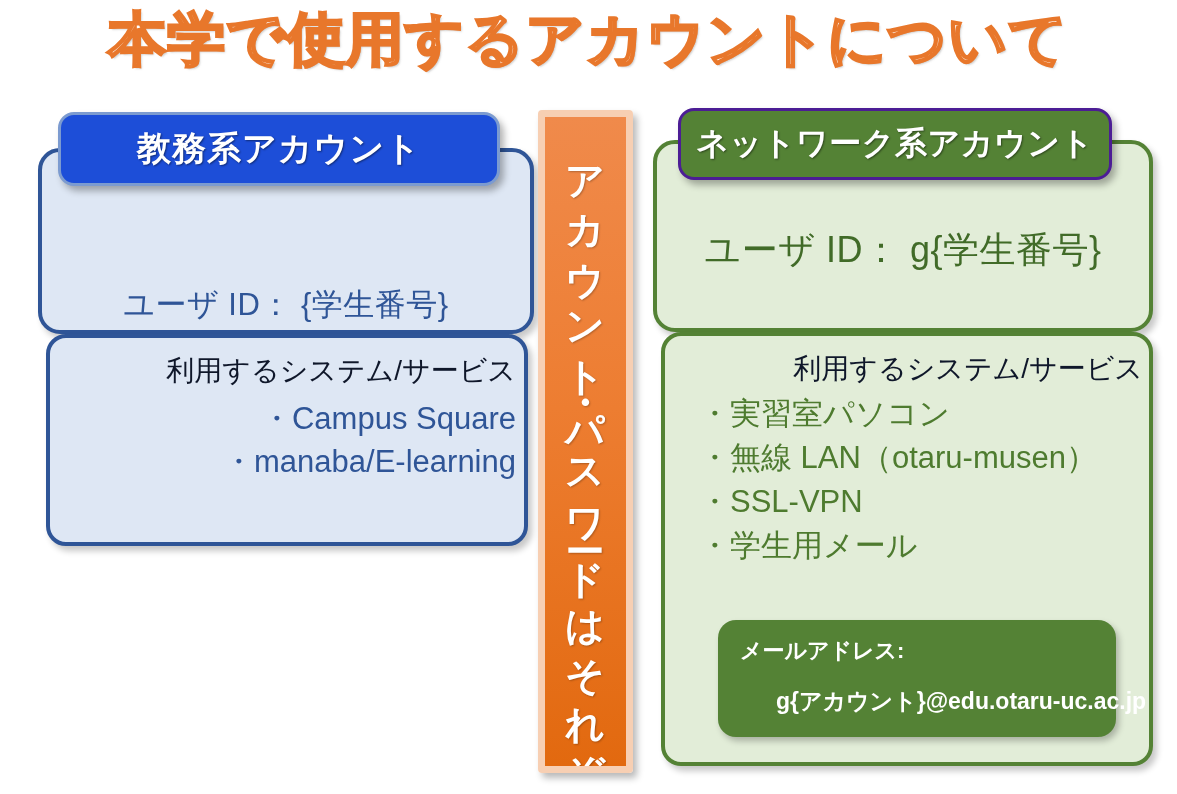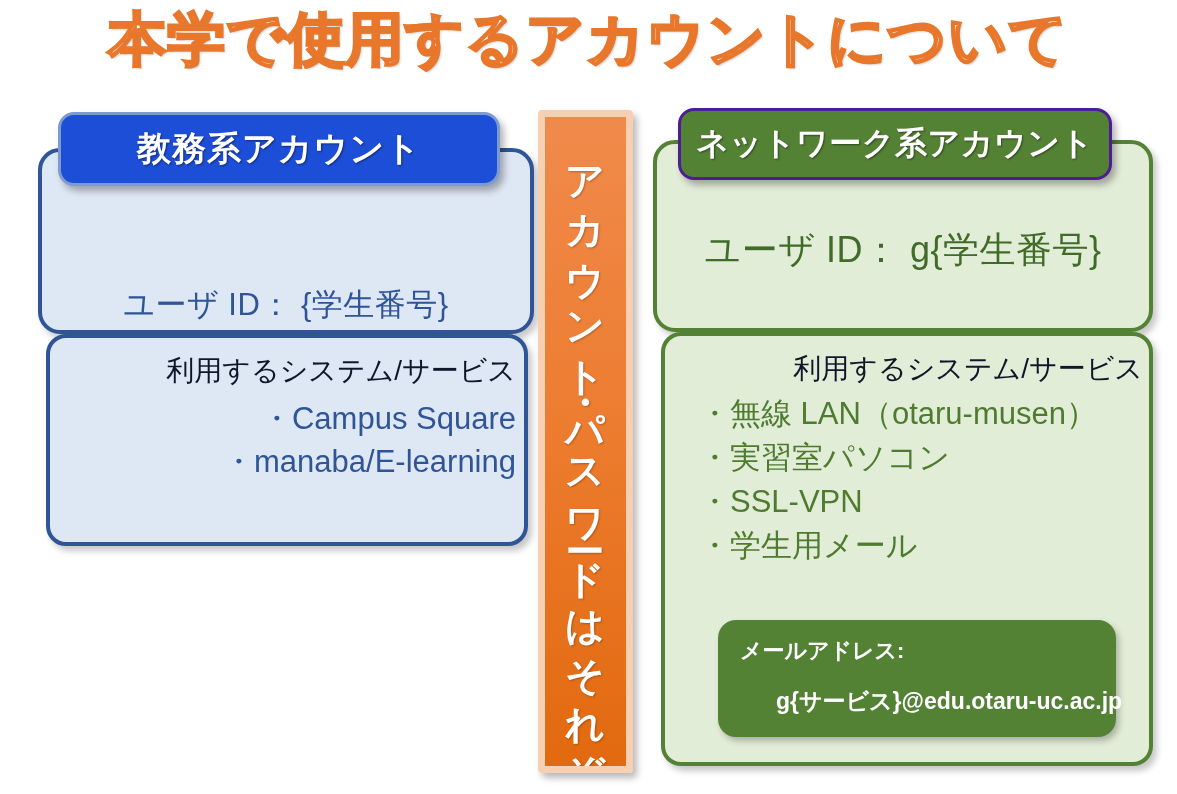--- a/index.html
+++ b/index.html
@@ -294,28 +294,28 @@
 </div>
 
 <div class="panel" id="right-id-box">
   <div class="userid-line-green">ユーザ ID： g{学生番号}</div>
 </div>
 
 <div class="panel" id="right-services-box">
   <div id="right-services-inner">
     <div class="services-title">利用するシステム/サービス</div>
     <ul class="services-list">
+      <li>・実習室パソコン</li>
       <li>・無線 LAN（otaru-musen）</li>
-      <li>・実習室パソコン</li>
       <li>・SSL-VPN</li>
       <li>・学生用メール</li>
     </ul>
   </div>
 </div>
 
 <div id="email-box">
   <div id="email-label">メールアドレス:</div>
-  <div id="email-value">g{サービス}@edu.otaru-uc.ac.jp</div>
+  <div id="email-value">g{アカウント}@edu.otaru-uc.ac.jp</div>
 </div>
 
 <div id="right-header-chip">
   <span class="chip-text">ネットワーク系アカウント</span>
 </div>
 
 </body></html>

